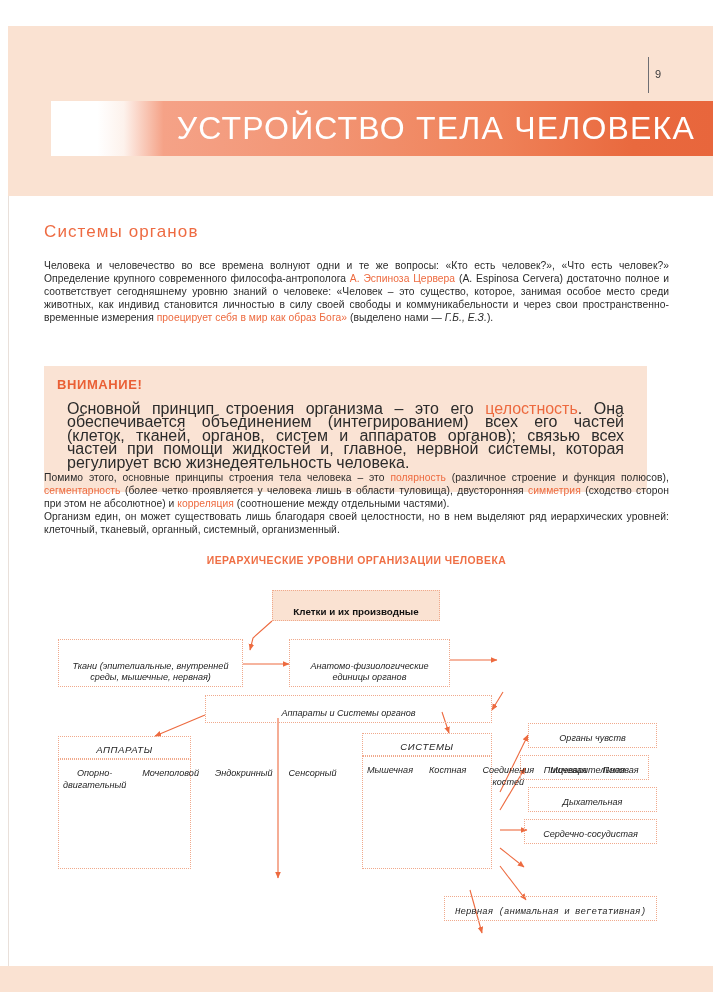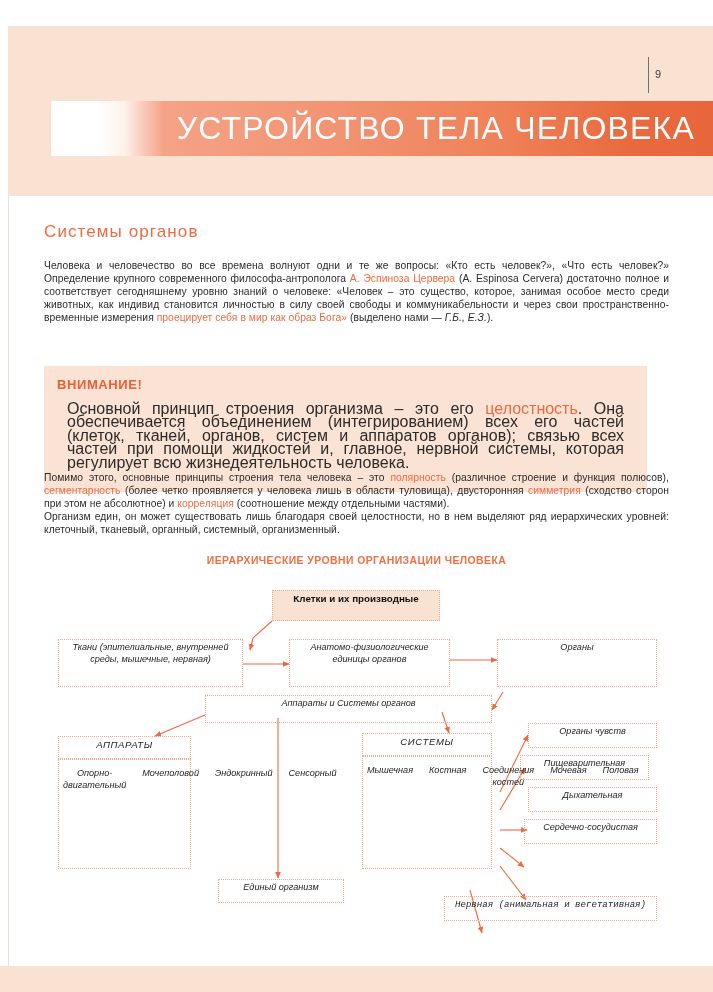--- a/index.html
+++ b/index.html
@@ -98,21 +98,21 @@
   
   .diagram{position:absolute;left:0;top:555px;width:713px;height:380px;}
   .diagram-title{
     position:absolute;left:0;top:0;width:713px;text-align:center;
     font-size:10.4px;font-weight:700;color:#ef6f45;letter-spacing:.45px;
   }
   .dbox{
     position:absolute;
     border:1px dotted #f0a98c;
     box-sizing:border-box;
-    display:flex;align-items:flex-start;justify-content:center;
+    display:flex;align-items:flex-end;justify-content:center;
     text-align:center;
     color:#1f1f1f;
     font-size:9.1px;
     line-height:11.6px;
     font-style:italic;
     padding:2px 4px;
   }
   .dbox.filled{
     background:#fae2d2;
     font-style:normal;
@@ -205,23 +205,20 @@
     </div>
 
     <div class="dbox" style="left:58px;top:84px;width:185px;height:48px;">
       <span>Ткани (эпителиальные, внутренней среды, мышечные, нервная)</span>
     </div>
 
     <div class="dbox" style="left:289px;top:84px;width:161px;height:48px;">
       <span>Анатомо-физиологические единицы органов</span>
     </div>
 
-    <div class="dbox" style="left:497px;top:84px;width:160px;height:48px;">
-      <span>Органы</span>
-    </div>
 
     <div class="dbox" style="left:205px;top:140px;width:287px;height:28px;">
       <span>Аппараты и Системы органов</span>
     </div>
 
     <div class="dbox hdr" style="left:58px;top:181px;width:133px;height:23px;">
       <span>АППАРАТЫ</span>
     </div>
     <div class="dbox plain" style="left:58px;top:204px;width:133px;height:110px;">
       <div class="stack">
@@ -251,23 +248,20 @@
     <div class="dbox" style="left:520px;top:200px;width:129px;height:25px;">
       <span>Пищеварительная</span>
     </div>
     <div class="dbox" style="left:528px;top:232px;width:129px;height:25px;">
       <span>Дыхательная</span>
     </div>
     <div class="dbox" style="left:524px;top:264px;width:133px;height:25px;">
       <span>Сердечно-сосудистая</span>
     </div>
 
-    <div class="dbox" style="left:218px;top:324px;width:126px;height:24px;">
-      <span>Единый организм</span>
-    </div>
 
     <div class="dbox" style="left:444px;top:341px;width:213px;height:25px;font-family:Liberation Mono, monospace;">
       <span>Нервная (анимальная и вегетативная)</span>
     </div>
   </div>
 
   <div class="bottom-band"></div>
 </div>
 
 </body></html>

